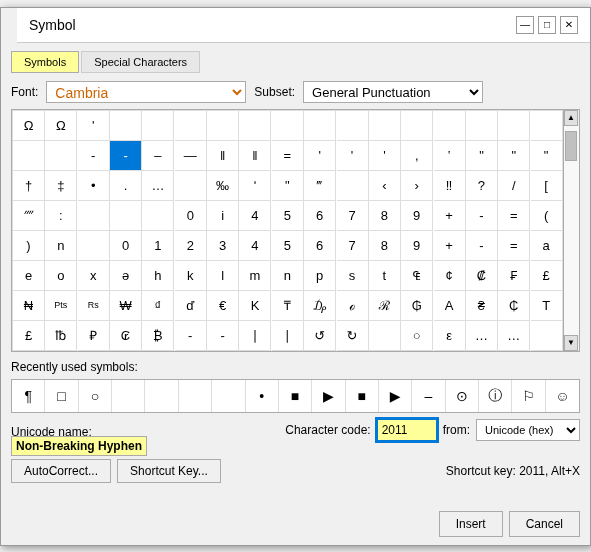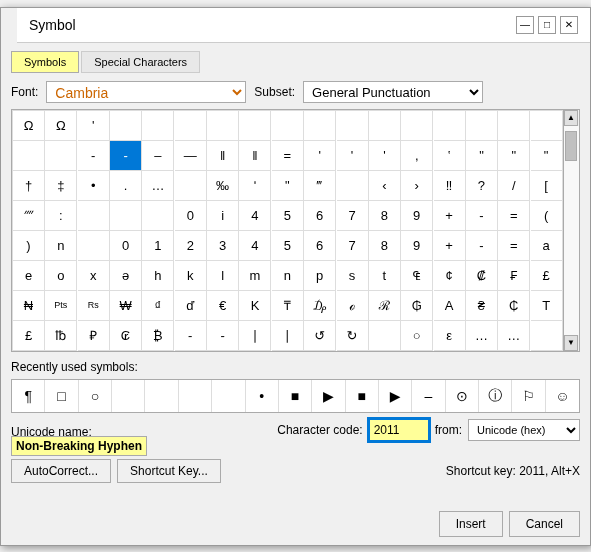--- a/index.html
+++ b/index.html
@@ -184,21 +184,21 @@
       background: #ffff99;
       outline: 2px solid #0078d7;
     }
     
     .from-select {
       height: 22px;
       font-size: 11px;
       border: 1px solid #aaa;
       background: white;
       padding: 2px 4px;
-      width: 112px;
+      width: 104px;
     }
     
     .bottom-row {
       display: flex;
       align-items: center;
       gap: 6px;
       margin-top: 6px;
     }
     
     .btn {

